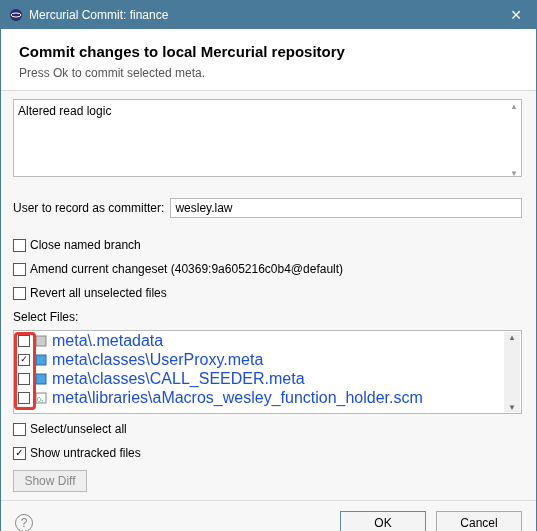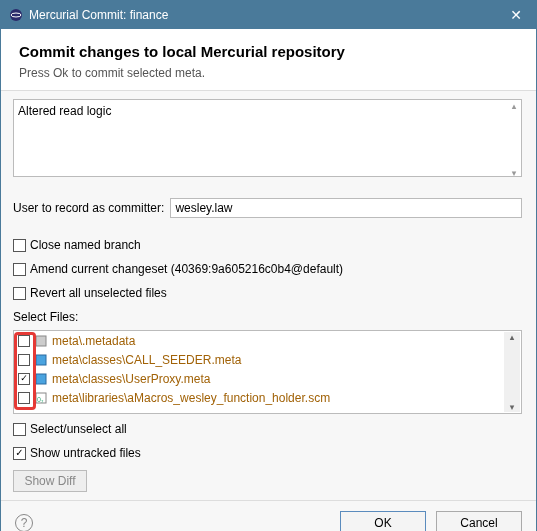--- a/index.html
+++ b/index.html
@@ -135,21 +135,21 @@
     gap: 4px;
   }
   .file-row .chk { width: 12px; height: 12px; font-size: 9px; }
   .file-icon {
     width: 14px;
     height: 14px;
     display: inline-flex;
     align-items: center;
     justify-content: center;
   }
-  .file-name { font-size: 12px; color: #a16207; }
+  .file-name { font-size: 16px; color: #1d4ed8; }
   .red-rect {
     position: absolute;
     left: 1px;
     top: 2px;
     width: 22px;
     height: 78px;
     border: 3px solid #e53935;
     border-radius: 4px;
     pointer-events: none;
   }
@@ -274,36 +274,36 @@
         <div class="file-row">
           <span class="chk"></span>
           <span class="file-icon">
               <svg width="12" height="12">
                 <rect x="1" y="1" width="10" height="10" fill="#ccc" stroke="#888"></rect>
               </svg>
             </span>
           <span class="file-name">meta\.metadata</span>
         </div>
         <div class="file-row">
+          <span class="chk checked"></span>
+          <span class="file-icon">
+              <svg width="12" height="12">
+                <rect x="1" y="1" width="10" height="10" fill="#4aa3df" stroke="#2a6aa0"></rect>
+              </svg>
+            </span>
+          <span class="file-name">meta\classes\UserProxy.meta</span>
+        </div>
+        <div class="file-row">
           <span class="chk"></span>
           <span class="file-icon">
               <svg width="12" height="12">
                 <rect x="1" y="1" width="10" height="10" fill="#4aa3df" stroke="#2a6aa0"></rect>
               </svg>
             </span>
           <span class="file-name">meta\classes\CALL_SEEDER.meta</span>
-        </div>
-        <div class="file-row">
-          <span class="chk checked"></span>
-          <span class="file-icon">
-              <svg width="12" height="12">
-                <rect x="1" y="1" width="10" height="10" fill="#4aa3df" stroke="#2a6aa0"></rect>
-              </svg>
-            </span>
-          <span class="file-name">meta\classes\UserProxy.meta</span>
         </div>
         <div class="file-row">
           <span class="chk"></span>
           <span class="file-icon">
               <svg width="12" height="12">
                 <rect x="1" y="1" width="10" height="10" fill="#fff" stroke="#888"></rect>
                 <text x="2" y="10" font-size="7" fill="#3a7">0₇</text>
               </svg>
             </span>
           <span class="file-name">meta\libraries\aMacros_wesley_function_holder.scm</span>

